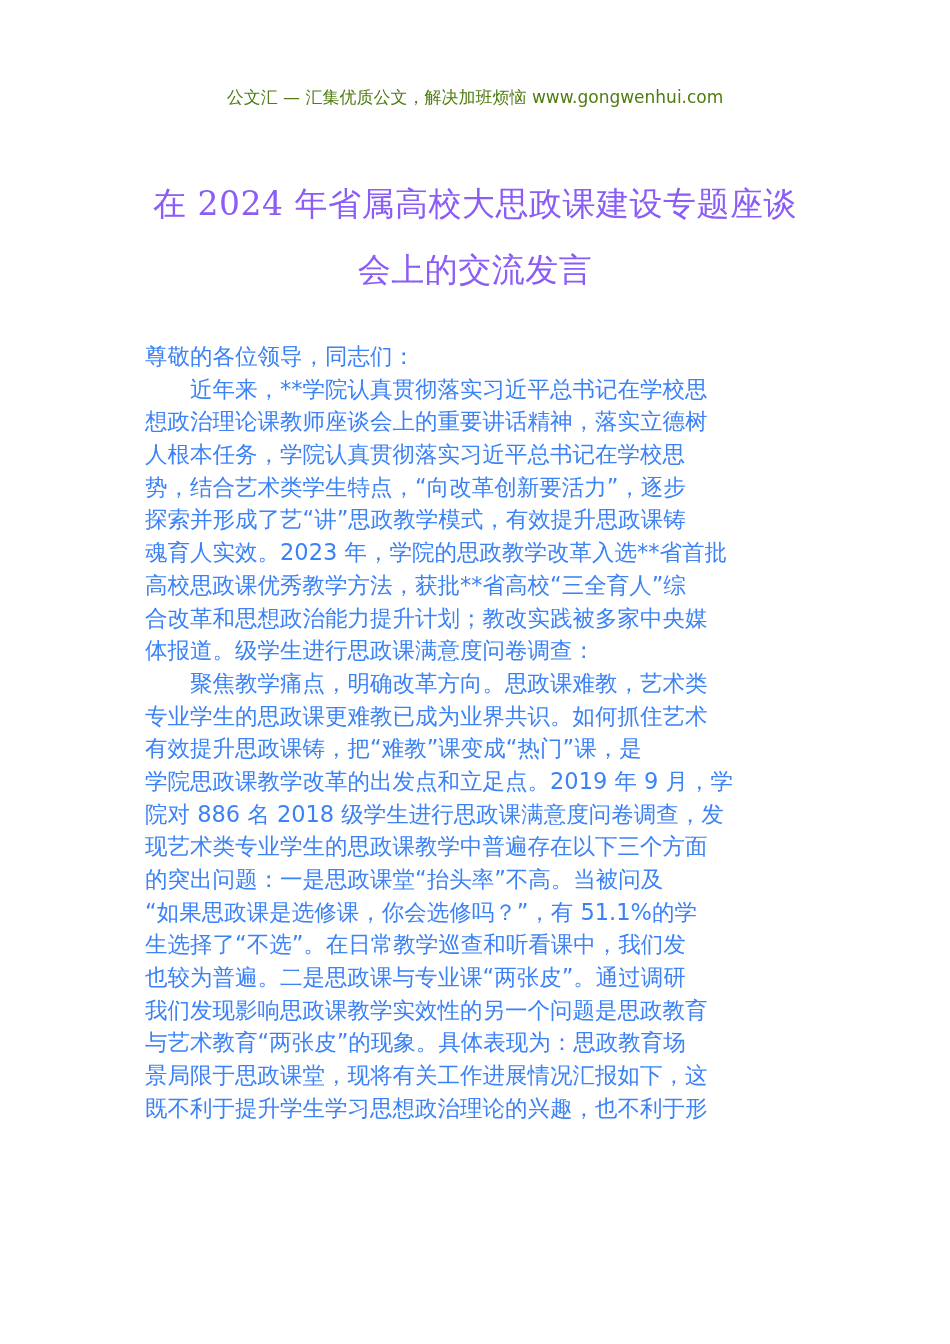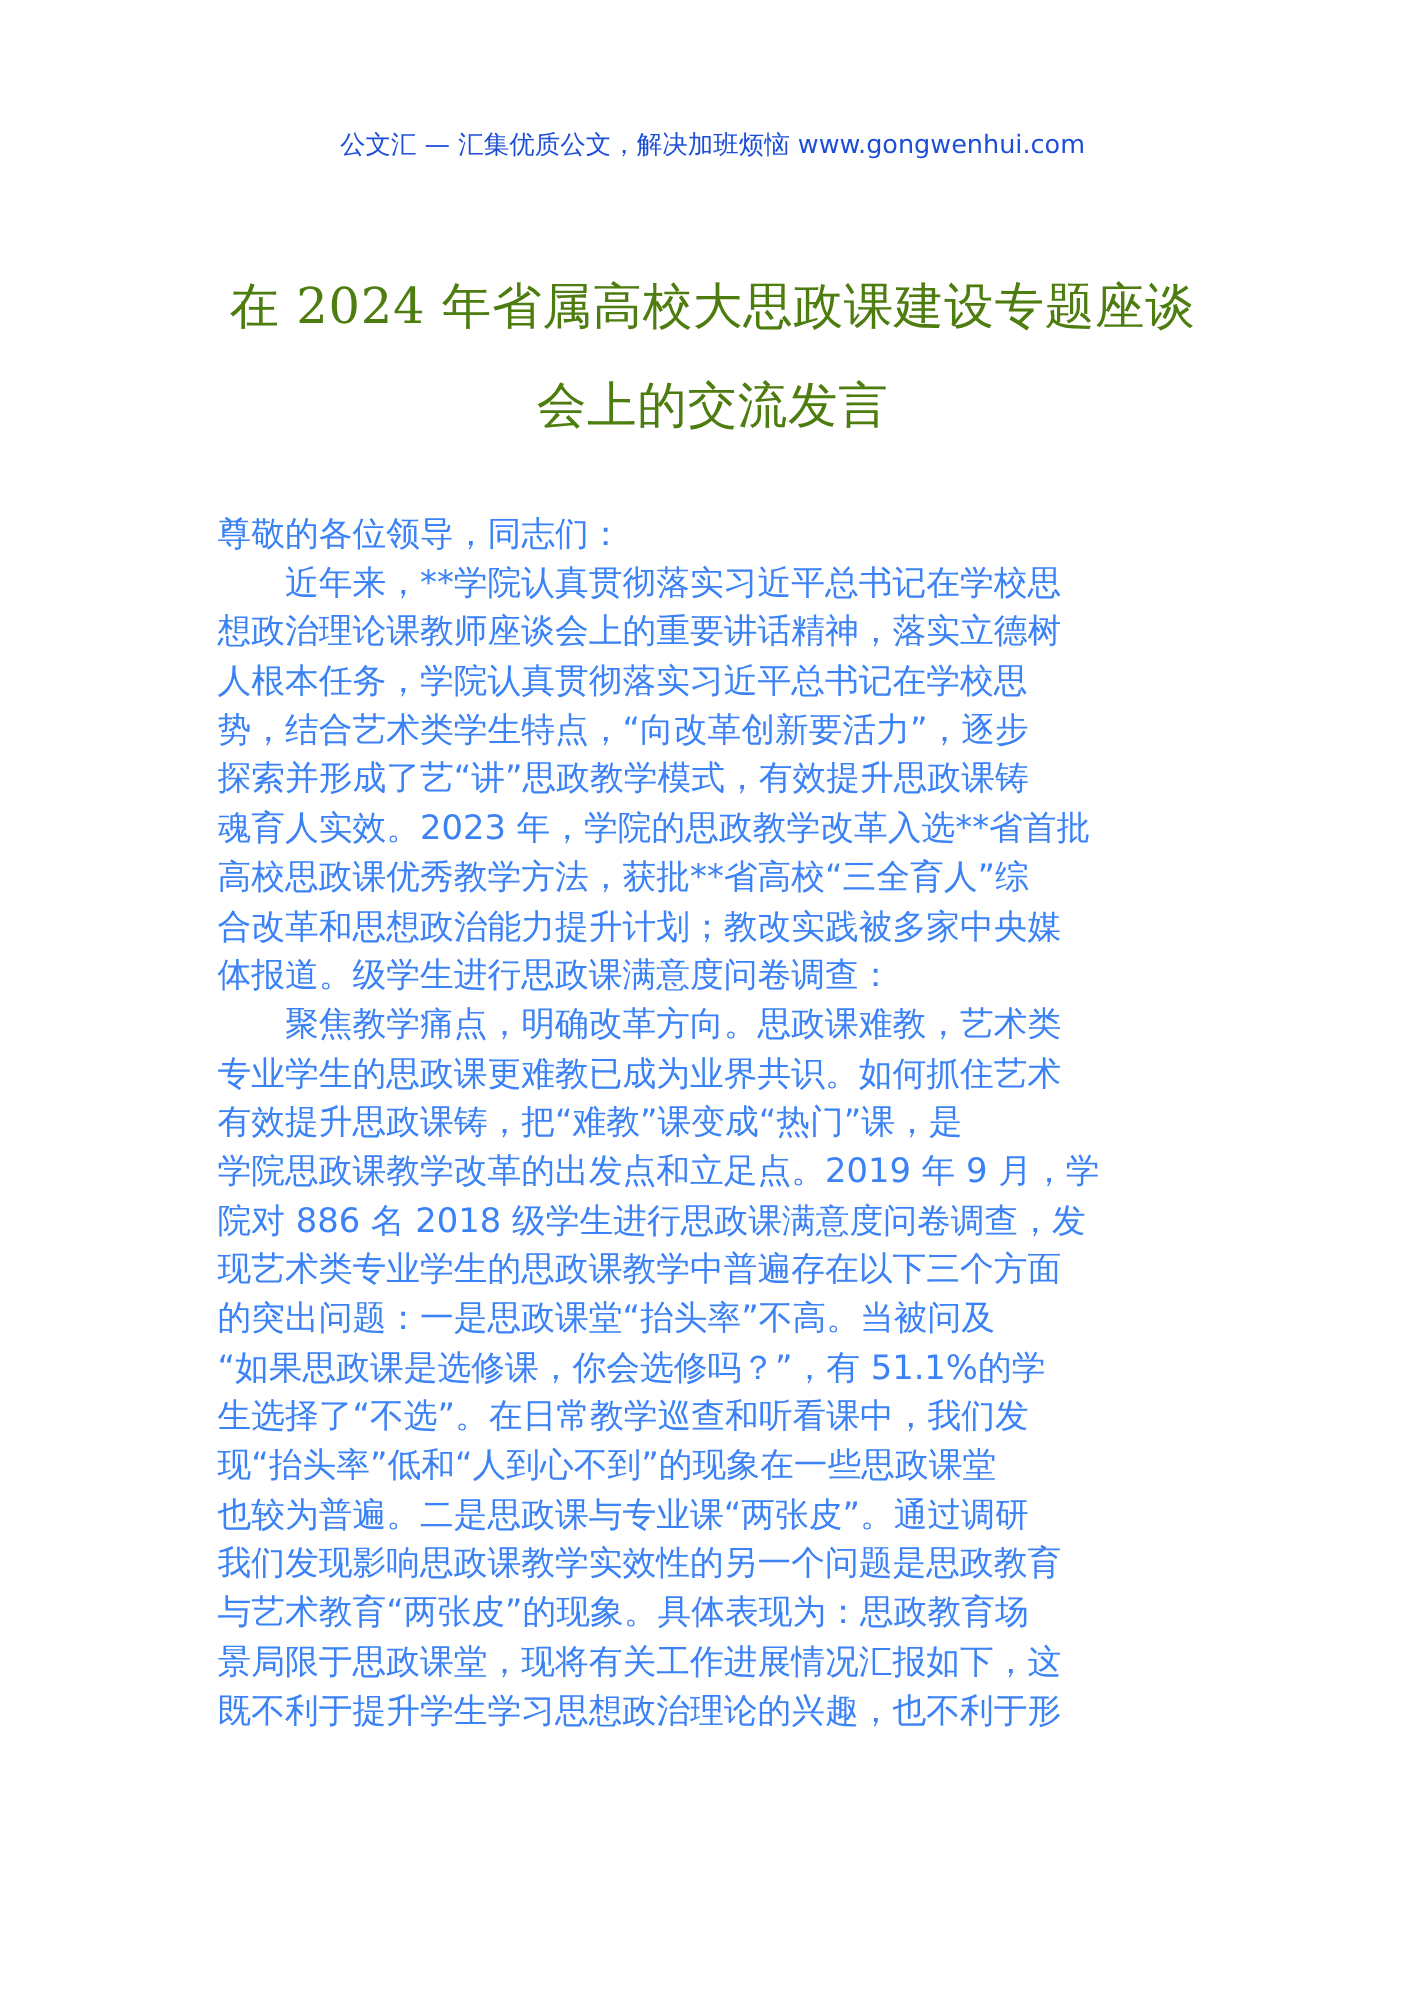--- a/index.html
+++ b/index.html
@@ -23,32 +23,32 @@
       height: 1344px;
       background: #ffffff;
     }
     .header-banner {
       position: absolute;
       top: 84px;
       left: 0;
       width: 950px;
       text-align: center;
       font-size: 17px;
-      color: #1d4ed8;
+      color: #4d7c0f;
       line-height: 26px;
       white-space: nowrap;
     }
     .title {
       position: absolute;
       left: 0;
       width: 950px;
       text-align: center;
       font-family: "DejaVu Serif", "Liberation Serif", serif;
       font-size: 33px;
-      color: #4d7c0f;
+      color: #8b5cf6;
       white-space: nowrap;
       letter-spacing: 0.5px;
     }
     .title.line1 { top: 182px; }
     .title.line2 { top: 248px; }
     .body-text {
       position: absolute;
       left: 145px;
       top: 340px;
       width: 665px;
@@ -91,21 +91,20 @@
 
     <span class="body-line"><span class="indent"></span><span>聚焦教学痛点，明确改革方向。思政课难教，艺术类</span></span>
     <span class="body-line">专业学生的思政课更难教已成为业界共识。如何抓住艺术</span>
     <span class="body-line">有效提升思政课铸，把“难教”课变成“热门”课，是</span>
     <span class="body-line">学院思政课教学改革的出发点和立足点。2019 年 9 月，学</span>
     <span class="body-line">院对 886 名 2018 级学生进行思政课满意度问卷调查，发</span>
     <span class="body-line">现艺术类专业学生的思政课教学中普遍存在以下三个方面</span>
     <span class="body-line">的突出问题：一是思政课堂“抬头率”不高。当被问及</span>
     <span class="body-line">“如果思政课是选修课，你会选修吗？”，有 51.1%的学</span>
     <span class="body-line">生选择了“不选”。在日常教学巡查和听看课中，我们发</span>
-    <span class="body-line">现“抬头率”低和“人到心不到”的现象在一些思政课堂</span>
     <span class="body-line">也较为普遍。二是思政课与专业课“两张皮”。通过调研</span>
     <span class="body-line">我们发现影响思政课教学实效性的另一个问题是思政教育</span>
     <span class="body-line">与艺术教育“两张皮”的现象。具体表现为：思政教育场</span>
     <span class="body-line">景局限于思政课堂，现将有关工作进展情况汇报如下，这</span>
     <span class="body-line">既不利于提升学生学习思想政治理论的兴趣，也不利于形</span>
   </div>
 
 </div>
 
 </body></html>

